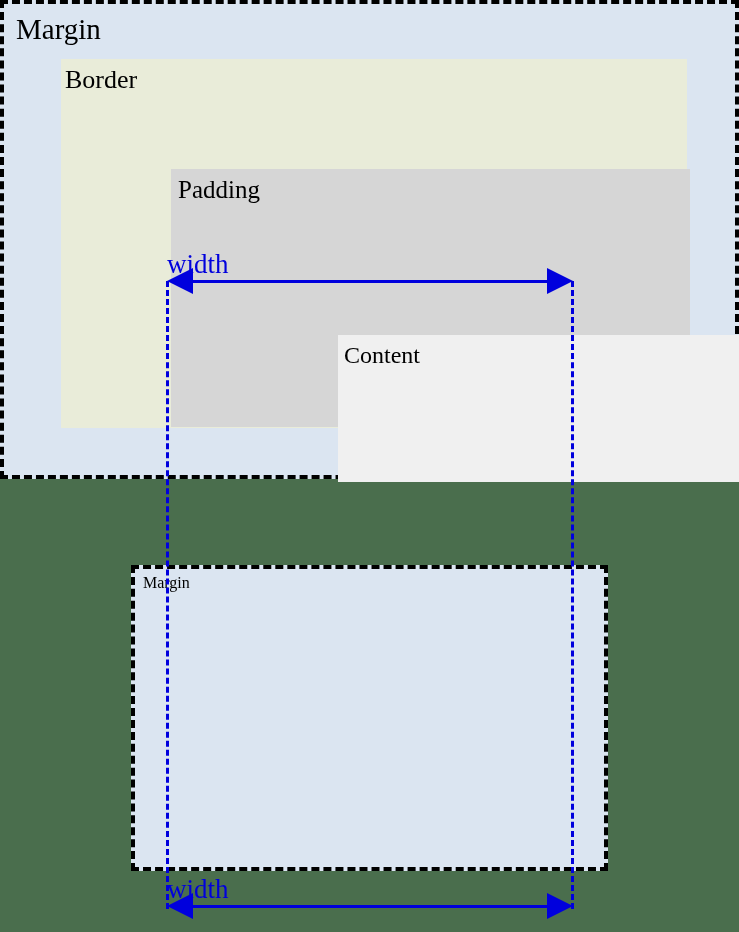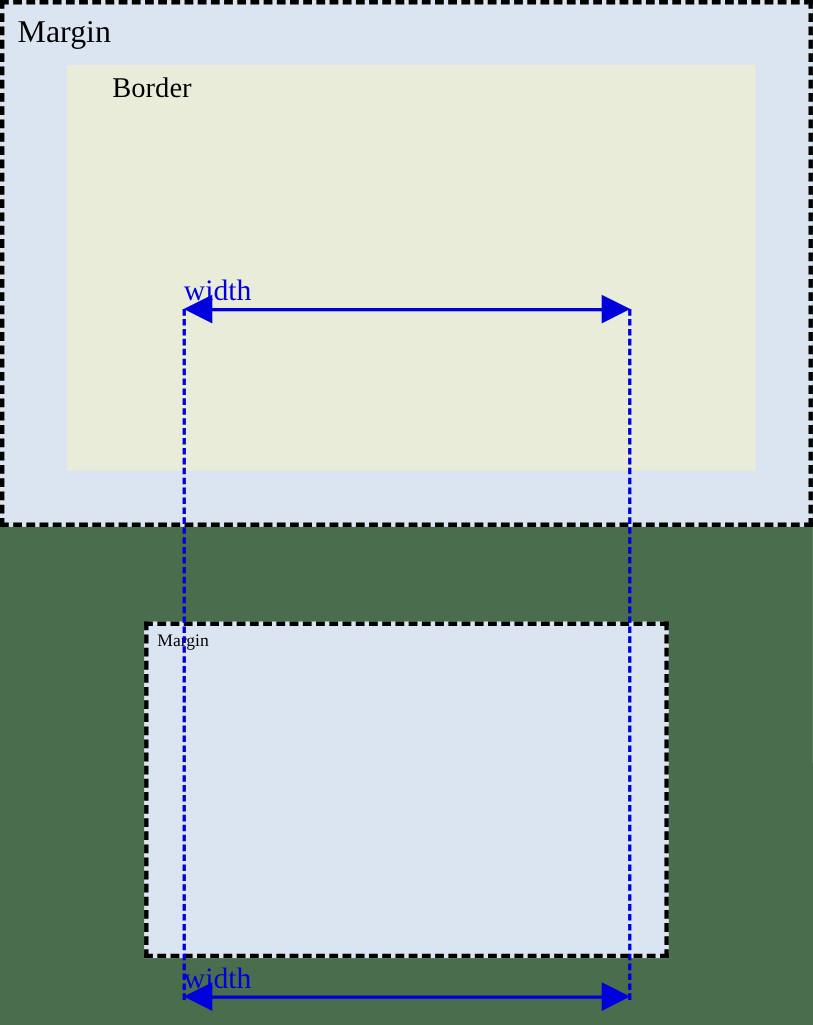--- a/index.html
+++ b/index.html
@@ -59,21 +59,20 @@
     font-size: 29px;
   }
 
   #top-border-box {
     left: 57px; top: 55px;
     width: 626px; height: 369px;
   }
   #top-border-label {
     left: 4px; top: 8px;
     font-size: 26px;
-    margin-left: 37px;
   }
 
   #top-padding-box {
     left: 110px; top: 110px;
     width: 519px; height: 258px;
   }
   #top-padding-label {
     left: 7px; top: 8px;
     font-size: 25px;
   }
@@ -165,20 +164,27 @@
 <body>
 
 <div id="stage">
 
   <div class="box margin-box" id="top-margin-box">
     <span class="box-label" id="top-margin-label">Margin</span>
 
     <div class="box border-box" id="top-border-box">
       <span class="box-label" id="top-border-label">Border</span>
 
+      <div class="box padding-box" id="top-padding-box">
+        <span class="box-label" id="top-padding-label">Padding</span>
+
+        <div class="box content-box" id="top-content-box">
+          <span class="box-label" id="top-content-label">Content</span>
+        </div>
+      </div>
     </div>
   </div>
 
   <div class="box margin-box" id="bot-margin-box">
     <span class="box-label" id="bot-margin-label">Margin</span>
 
   </div>
 
   <div class="guide-line" id="guide-left"></div>
   <div class="guide-line" id="guide-right"></div>

